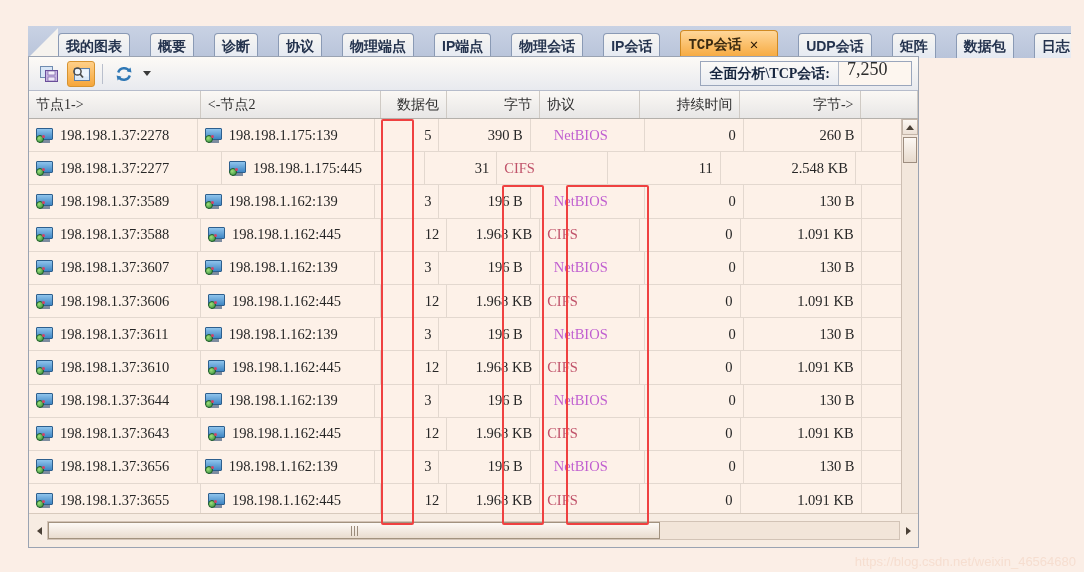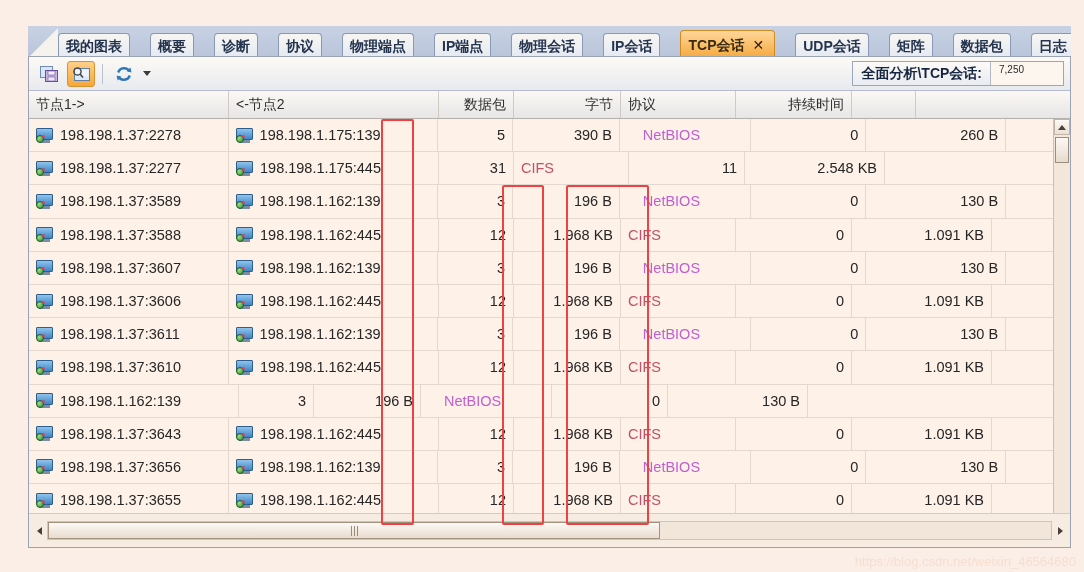--- a/index.html
+++ b/index.html
@@ -56,40 +56,42 @@
     border-radius: 4px 4px 0 0;
     white-space: nowrap;
     box-sizing: border-box;
   }
   .tab.active {
     background: linear-gradient(#ffd79a, #f6a83c);
     border-color: #d08a22;
     color: #3a2a10;
     height: 28px;
     line-height: 28px;
-    padding-right: 10px;
+    padding-right: 19px;
+    font-family: Liberation Mono, monospace;
   }
   .tab.active .closex {
     display: inline-block;
     margin-left: 8px;
     font-weight: bold;
     color: #32200a;
     font-size: 14px;
   }
 
   
   #panel {
     position: absolute;
     left: 28px;
     top: 56px;
-    width: 1043px;
+    width: 891px;
     height: 492px;
     background: #f9a8d4;
     border: 1px solid #9aa3b2;
     box-sizing: border-box;
+    font-family: Liberation Serif, serif;
   }
 
   
   #toolbar {
     height: 34px;
     background: linear-gradient(#fdfaf6, #e8eaef);
     border-bottom: 1px solid #b6bccb;
     display: flex;
     align-items: center;
     padding: 0 4px;
@@ -142,21 +144,21 @@
     font-weight: bold;
     padding: 0 8px;
     display: flex;
     align-items: center;
     border-right: 1px solid #b2bac8;
     white-space: nowrap;
   }
   #statusvalue {
     background: #fdf6ef;
     color: #2b2b2b;
-    font-size: 10px;
+    font-size: 18px;
     padding: 0 10px 9px 8px;
     display: flex;
     align-items: center;
     min-width: 54px;
     white-space: nowrap;
   }
 
   
   #gridwrap {
     position: absolute;
@@ -439,20 +441,21 @@
   </div>
 
   <div id="gridwrap">
     <div id="headrow">
       <div class="hc c0">节点1-&gt;</div>
       <div class="hc c1">&lt;-节点2</div>
       <div class="hc c2 num">数据包</div>
       <div class="hc c3 num">字节</div>
       <div class="hc c4">协议</div>
       <div class="hc c5 num">持续时间</div>
+      <div class="hc c6 num">字节-&gt;</div>
       <div class="hc c7"></div>
     </div>
 
     <div id="rows">
         <div class="row">
           <div class="cell c0">
             <span class="nodeicon">
               <span class="scr"></span>
               <span class="base"></span>
               <span class="globe"></span>
@@ -651,20 +654,29 @@
             <span>198.198.1.162:445</span>
           </div>
           <div class="cell c2 num">12</div>
           <div class="cell c3 num">1.968 KB</div>
           <div class="cell c4 proto proto-cifs">CIFS</div>
           <div class="cell c5 num">0</div>
           <div class="cell c6 num">1.091 KB</div>
           <div class="cell c7"></div>
         </div>
         <div class="row">
+          <div class="cell c0">
+            <span class="nodeicon">
+              <span class="scr"></span>
+              <span class="base"></span>
+              <span class="globe"></span>
+              <span class="dot"></span>
+            </span>
+            <span>198.198.1.37:3644</span>
+          </div>
           <div class="cell c1">
             <span class="nodeicon">
               <span class="scr"></span>
               <span class="base"></span>
               <span class="globe"></span>
               <span class="dot"></span>
             </span>
             <span>198.198.1.162:139</span>
           </div>
           <div class="cell c2 num">3</div>

